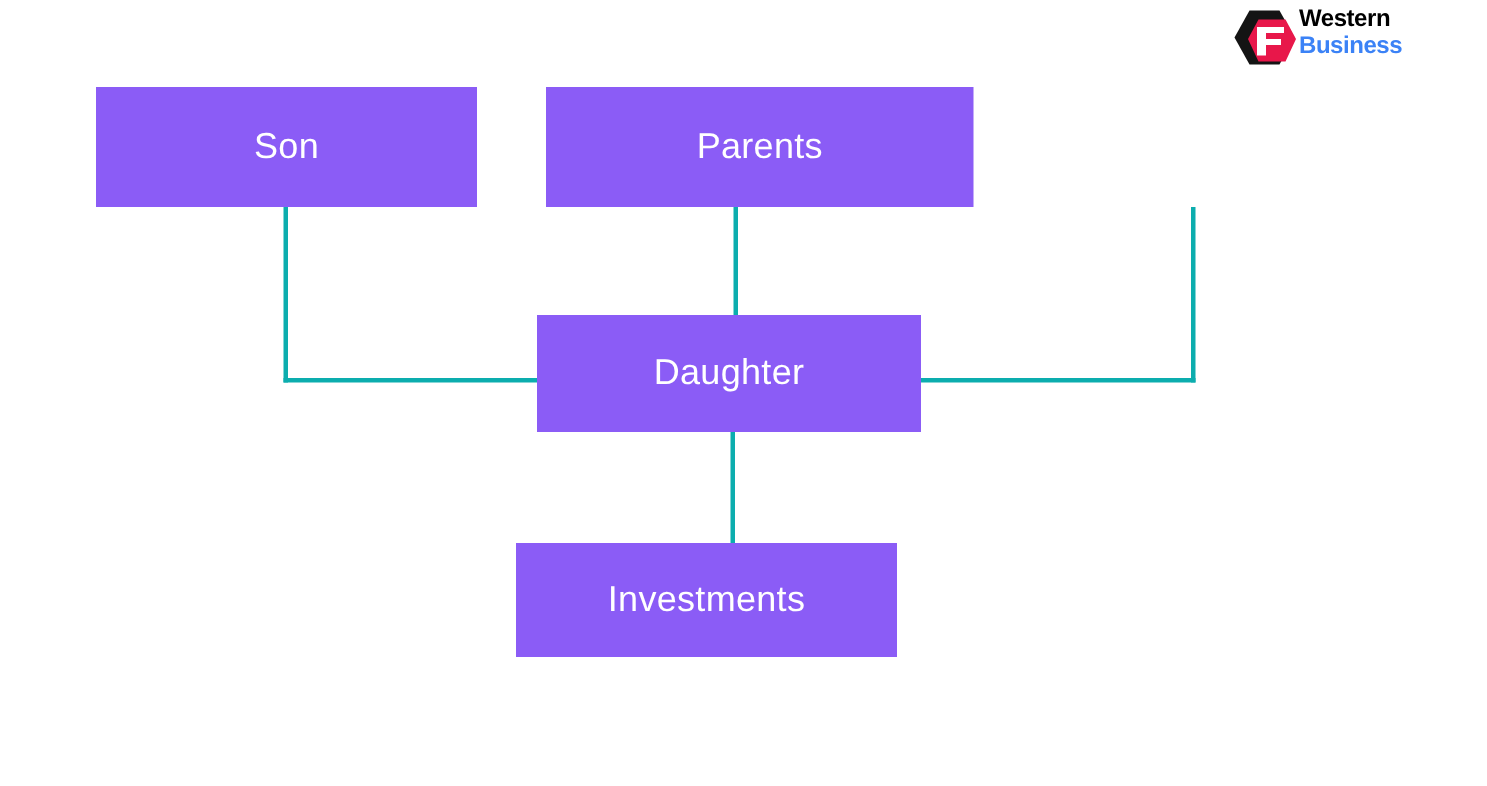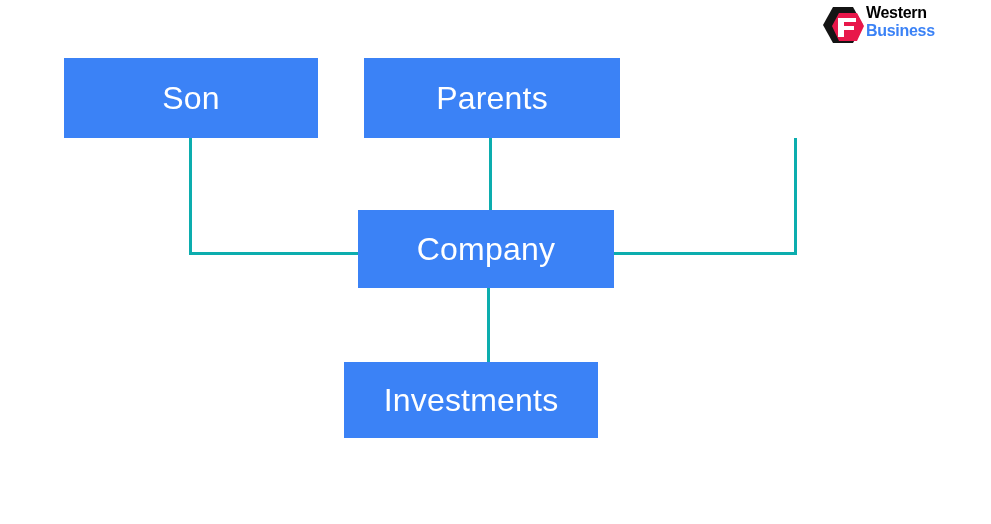--- a/index.html
+++ b/index.html
@@ -53,33 +53,33 @@
     padding-top: 1px;
   }
   .logo-line.bottom {
     color: #3b82f6;
     padding-top: 2px;
   }
 
   
   .node {
     position: absolute;
-    background: #3b82f6;
+    background: #8b5cf6;
     color: #ffffff;
     display: flex;
     align-items: center;
     justify-content: center;
-    font-size: 32px;
+    font-size: 24px;
     font-weight: 400;
     letter-spacing: 0.2px;
     box-sizing: border-box;
   }
 
   #node-son       { left: 64px;  top: 58px;  width: 254px; height: 80px; }
-  #node-parents   { left: 364px; top: 58px;  width: 256px; height: 80px; }
+  #node-parents   { left: 364px; top: 58px;  width: 285px; height: 80px; }
   #node-daughter  { left: 667px; top: 58px;  width: 255px; height: 80px; }
   #node-company   { left: 358px; top: 210px; width: 256px; height: 78px; }
   #node-invest    { left: 344px; top: 362px; width: 254px; height: 76px; }
 
   
   .conn {
     position: absolute;
     background: #0cadae;
   }
   .conn-v { width: 3px; }
@@ -120,16 +120,16 @@
 
   <div class="conn conn-v" id="c-son-v"></div>
   <div class="conn conn-h" id="c-son-h"></div>
   <div class="conn conn-v" id="c-parents-v"></div>
   <div class="conn conn-v" id="c-daug-v"></div>
   <div class="conn conn-h" id="c-daug-h"></div>
   <div class="conn conn-v" id="c-comp-v"></div>
 
   <div class="node" id="node-son">Son</div>
   <div class="node" id="node-parents">Parents</div>
-  <div class="node" id="node-company">Company</div>
+  <div class="node" id="node-company">Daughter</div>
   <div class="node" id="node-invest">Investments</div>
 
 </div>
 
 </body></html>

